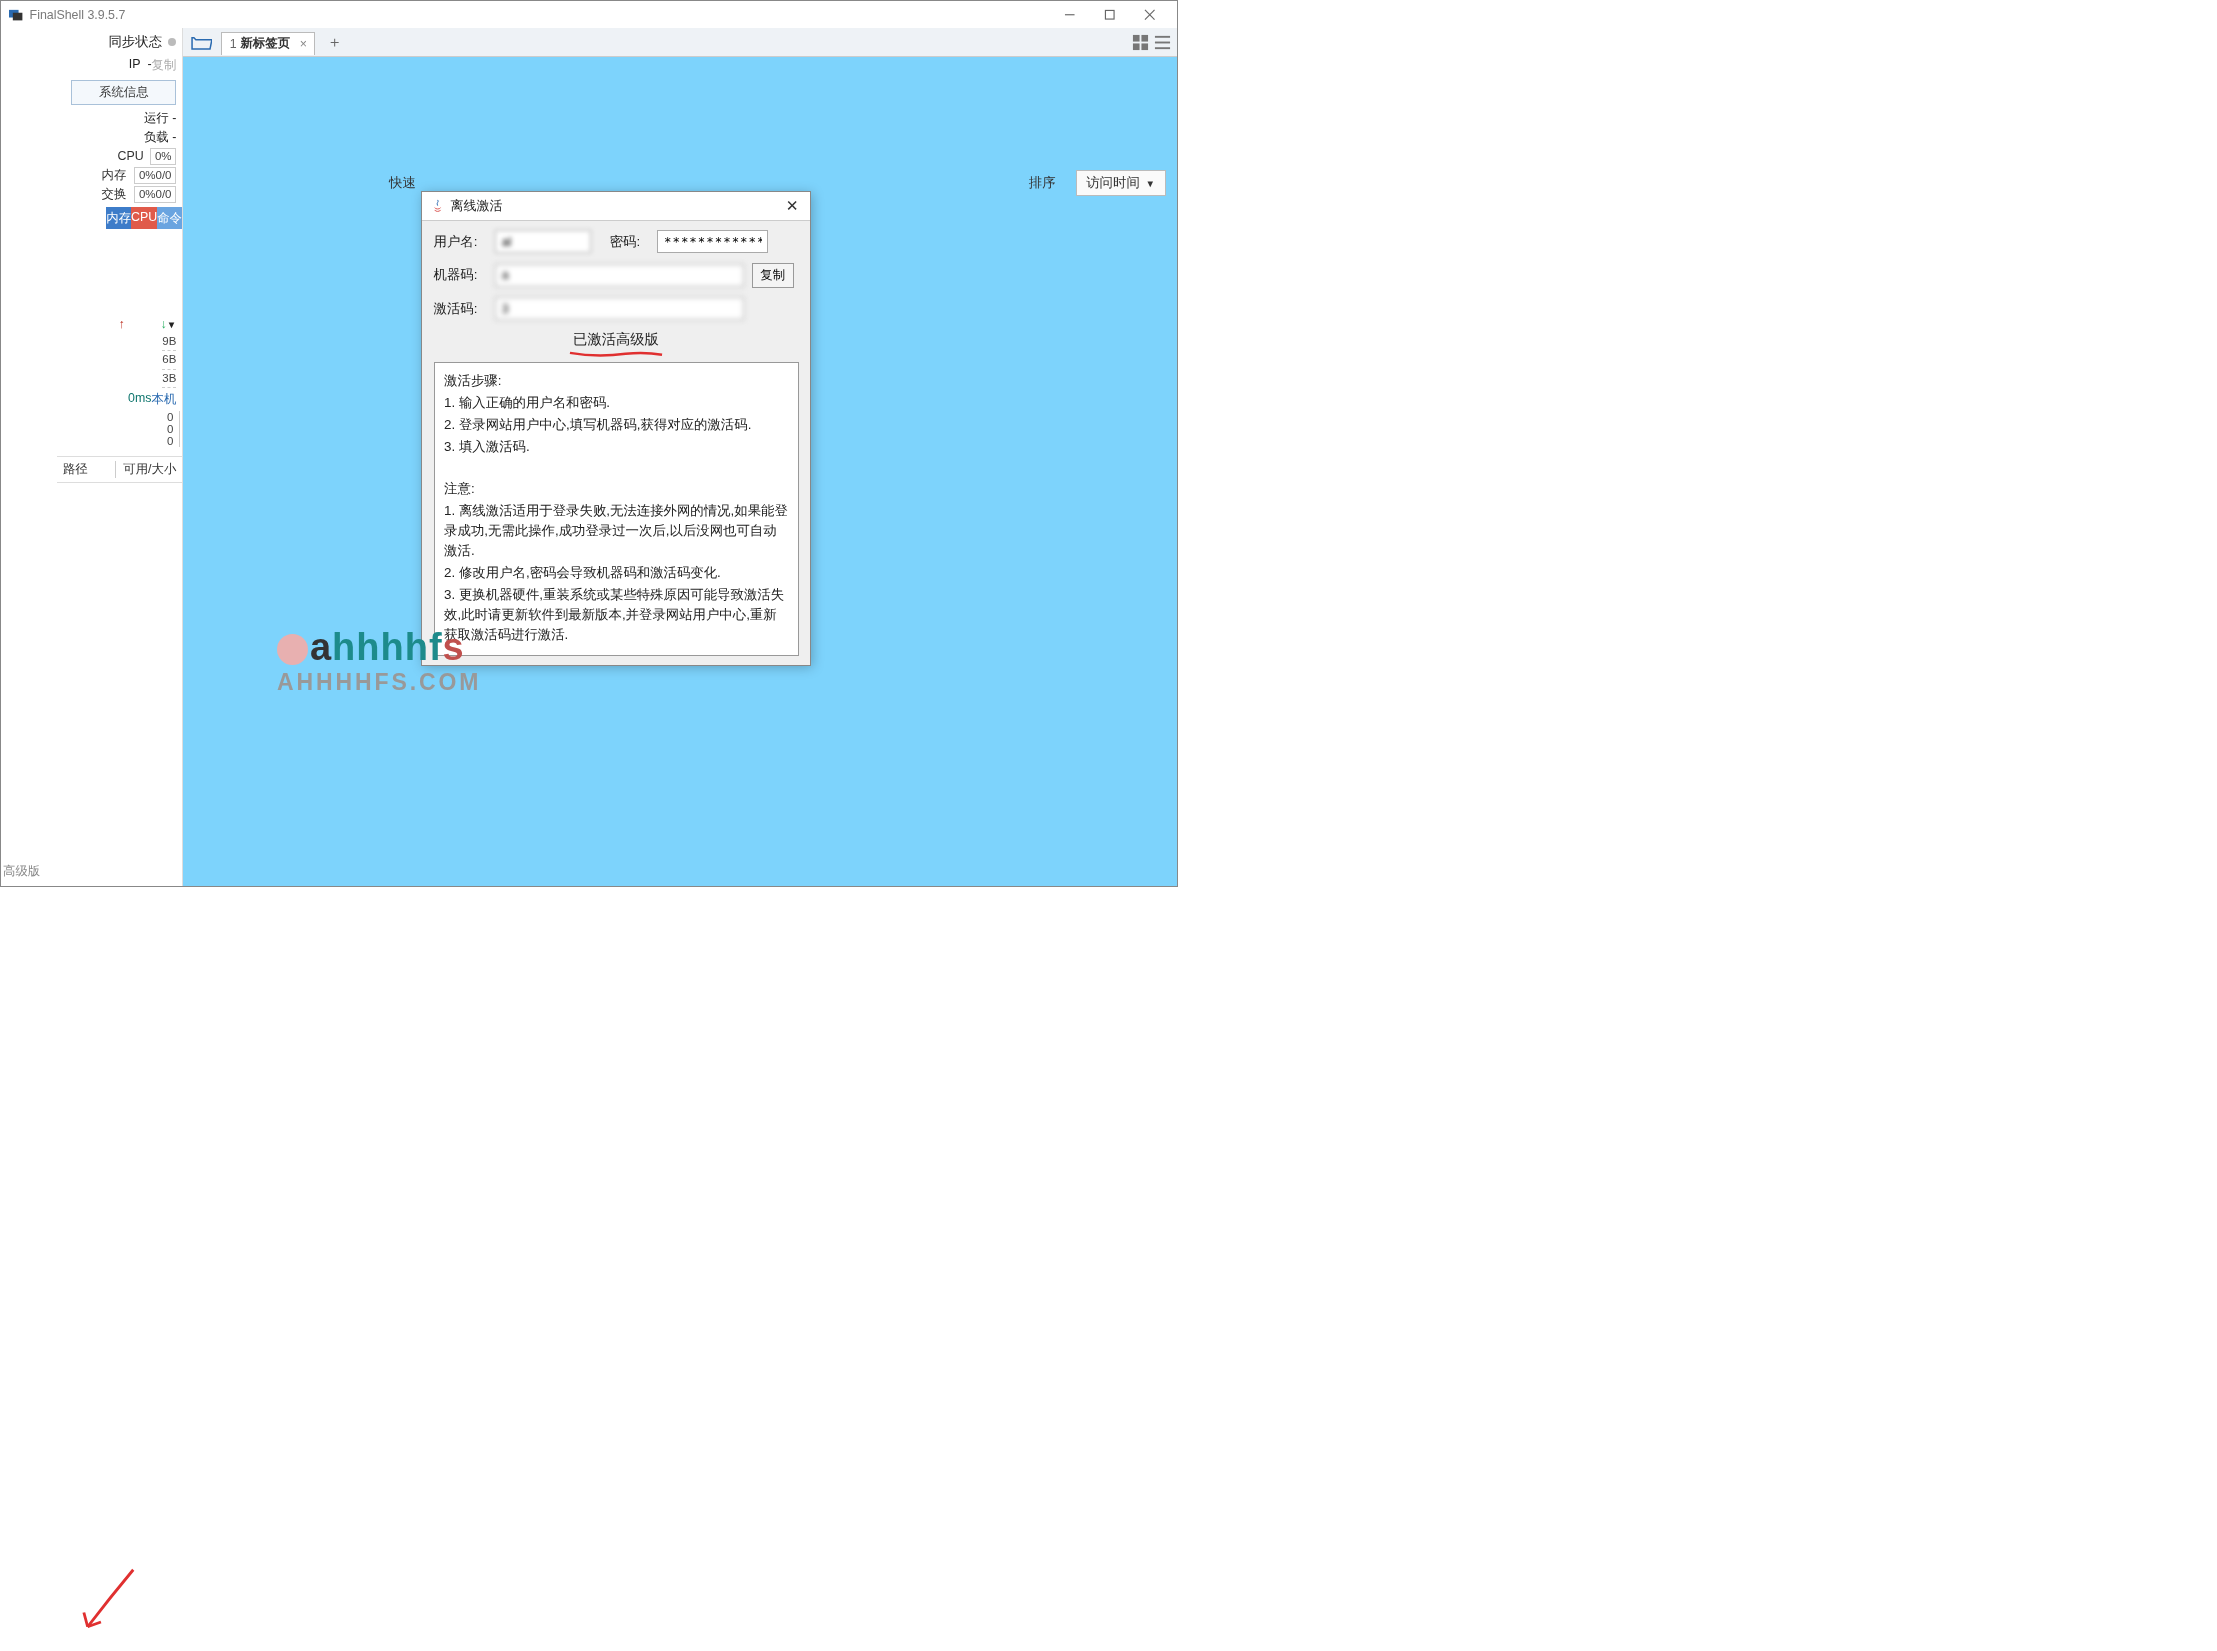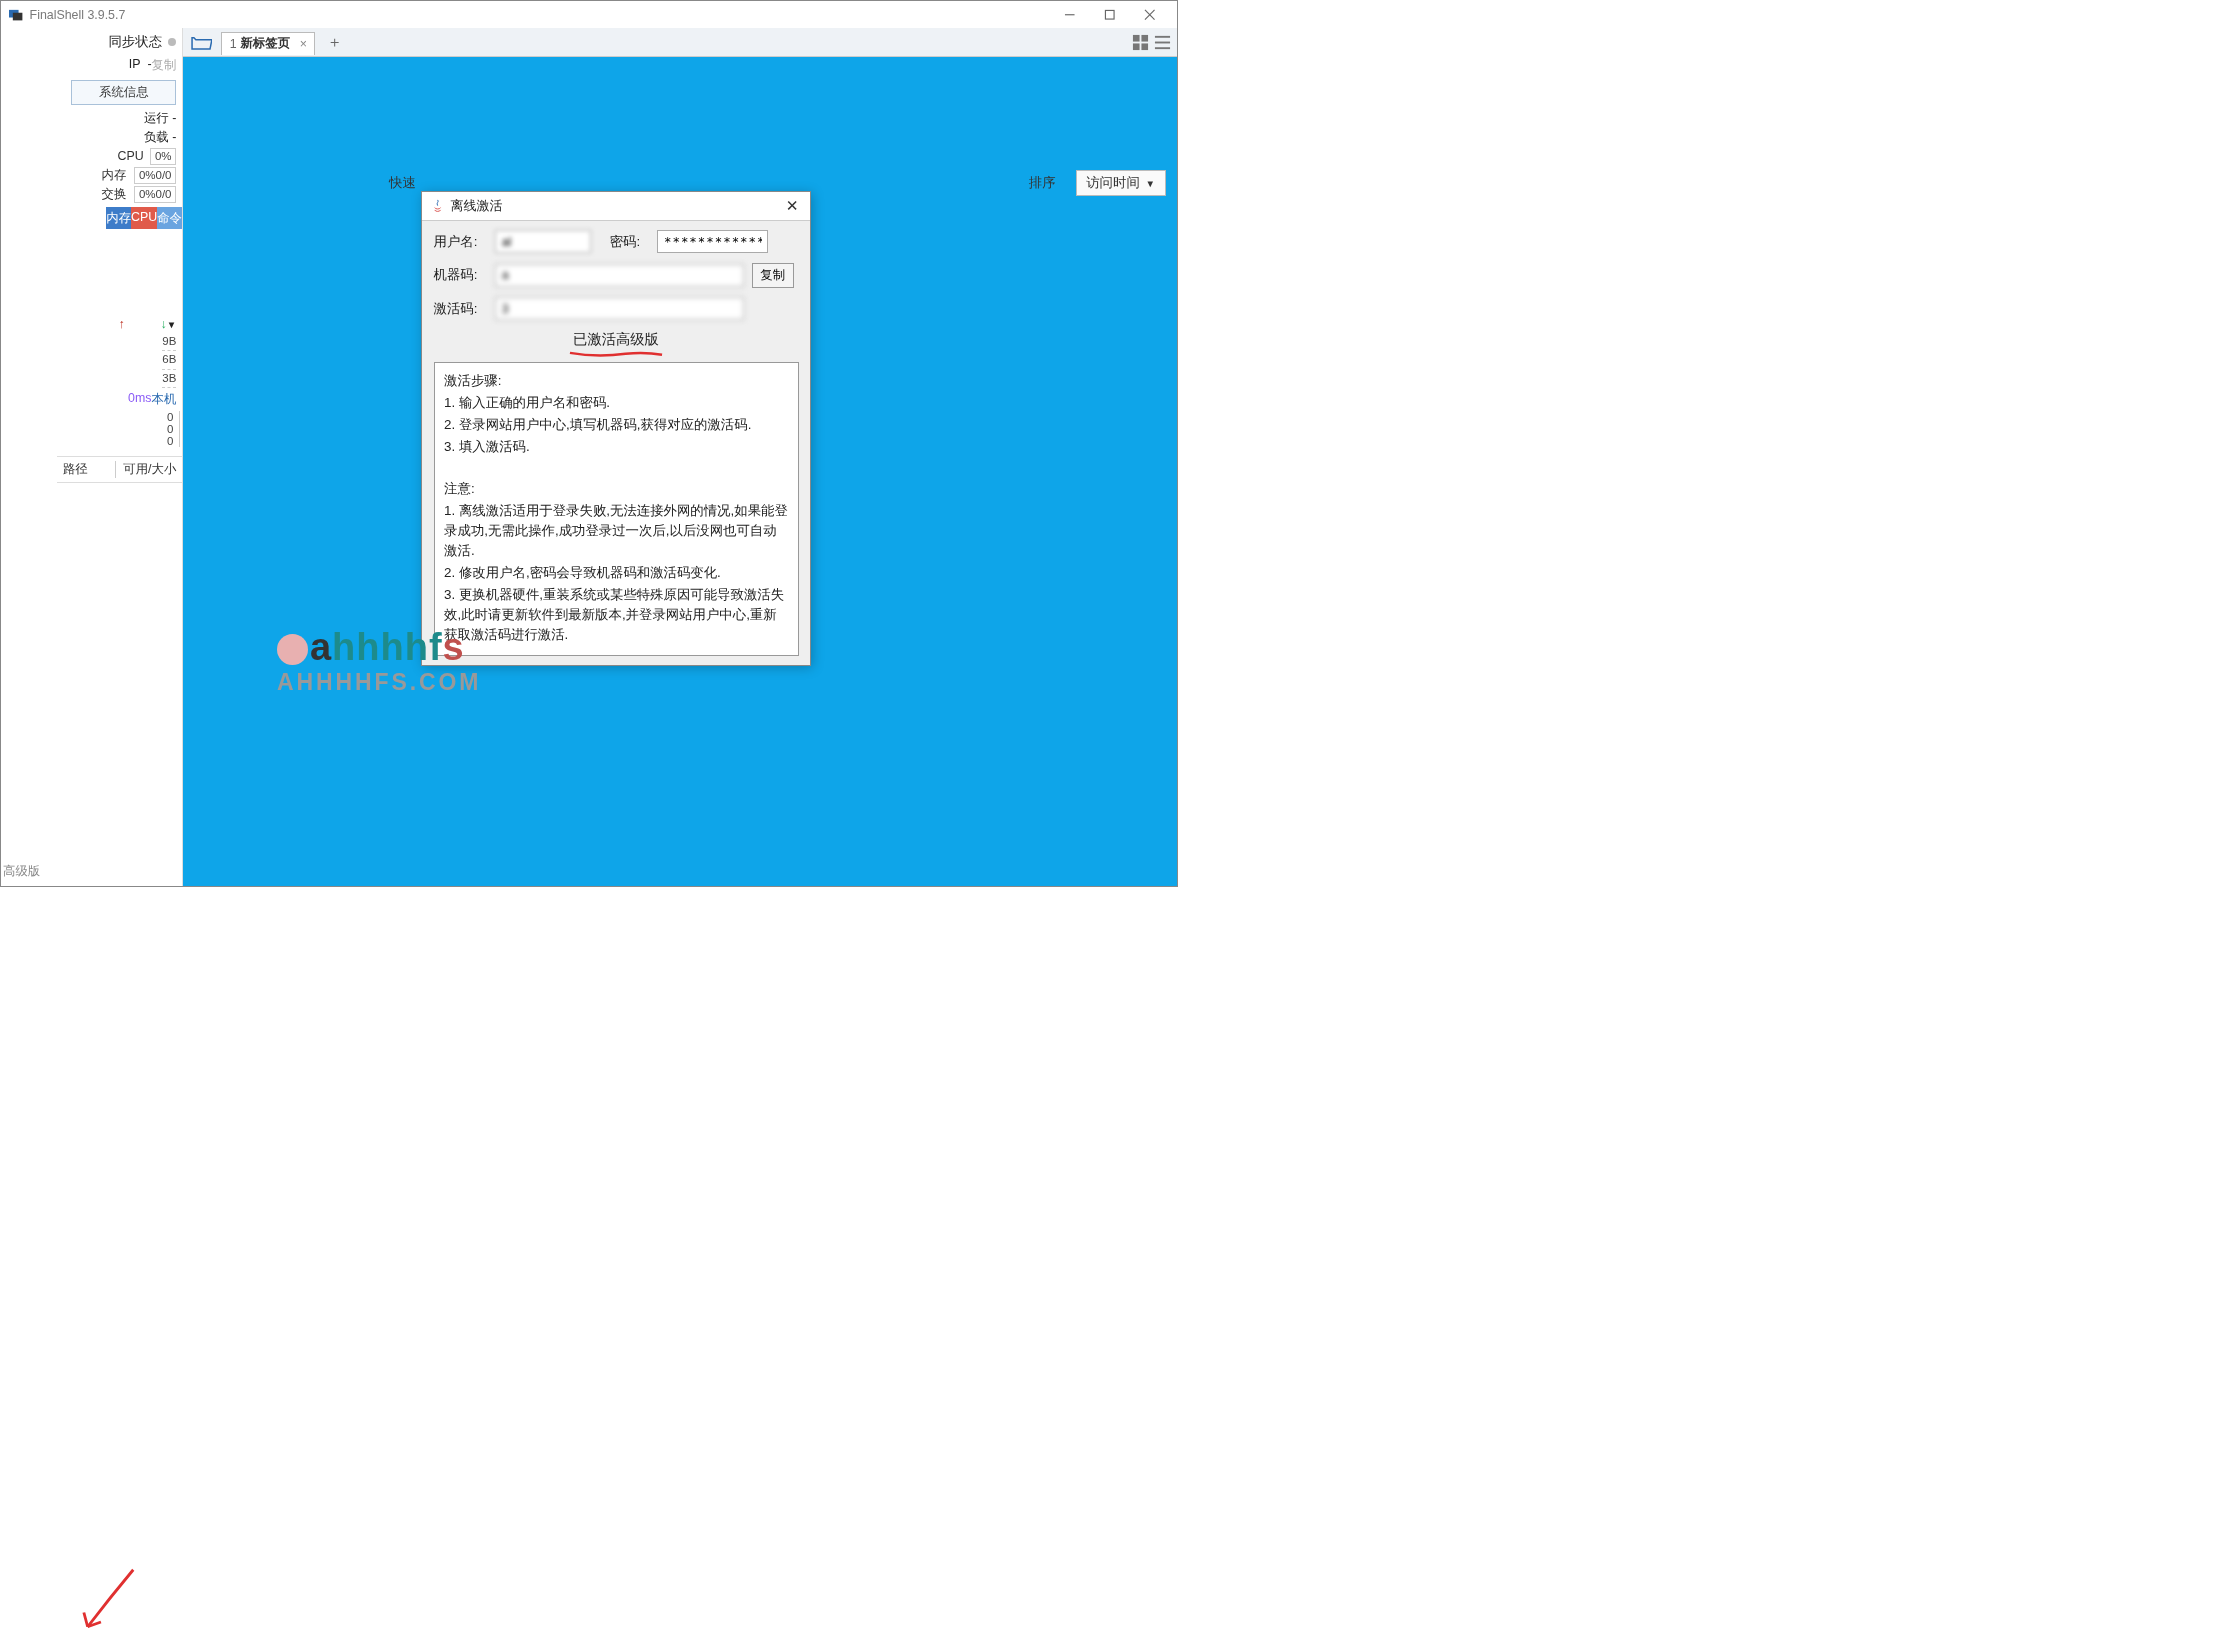--- a/index.html
+++ b/index.html
@@ -82,21 +82,21 @@
 .tab.cpu { background: #e05a4a; }
 .tab.cmd { background: #6aa4e0; }
 .chart-area { height: 86px; border-top: none; }
 .arrows-row { display: flex; padding: 1.9px 5.7px; align-items: center; }
 .arrows-row .up { color: #c0392b; font-weight: bold; }
 .arrows-row .down { color: #27ae60; margin-left: 36px; font-weight: bold; }
 .arrows-row .tri { margin-left: auto; color: #222; font-size: 9.6px; }
 .net-scale { padding: 0 5.7px; font-size: 11.5px; color: #444; line-height: 1.5; }
 .net-scale .line { border-bottom: 1px dashed #ccc; }
 .ping-row { display: flex; padding: 2.9px 5.7px; font-size: 12.4px; }
-.ping-row .ms { color: #8b5cf6; }
+.ping-row .ms { color: #0f766e; }
 .ping-row .host { margin-left: auto; color: #2a6ab0; }
 .ping-zeros { padding: 0 5.7px; font-size: 11.5px; color: #444; border-right: 1px solid #ccc; margin-right: 1.9px; }
 .disk-header { display: flex; padding: 3.8px 5.7px; font-size: 12.4px; border-bottom: 1px solid #ddd; border-top: 1px solid #ddd; margin-top: 9.6px; }
 .disk-header .col2 { margin-left: 27px; border-left: 1px solid #ccc; padding-left: 7.6px; }
 .bottom-label { position: absolute; bottom: 5.7px; left: 2px; font-size: 12.4px; color: #888; }
 .main { flex: 1; display: flex; flex-direction: column; position: relative; }
 .tabbar {
   height: 29px; background: #eef2f6; border-bottom: 1px solid #ccc;
   display: flex; align-items: center; padding: 0 5.7px;
 }
@@ -104,21 +104,21 @@
 .page-tab {
   background: #fff; border: 1px solid #bbb; border-bottom: none;
   padding: 2.9px 7.6px; display: flex; align-items: center; font-size: 12.4px;
   margin-top: 2.9px;
 }
 .page-tab .num { color: #666; margin-right: 3.8px; }
 .page-tab .close { margin-left: 9.6px; color: #888; cursor: pointer; }
 .newtab { margin-left: 11.5px; color: #666; font-size: 15.3px; cursor: pointer; }
 .tabbar .right-icons { margin-left: auto; display: flex; gap: 5.7px; color: #666; }
 .grid-icon, .list-icon { width: 17px; height: 17px; display: flex; cursor: pointer; }
-.content-area { flex: 1; background: #0ea5e9; position: relative; }
+.content-area { flex: 1; background: #7dd3fc; position: relative; }
 .top-controls { position: absolute; top: 113px; left: 206px; right: 11.5px; display: flex; align-items: center; }
 .quick-label { font-size: 13.4px; color: #333; }
 .sort-area { margin-left: auto; display: flex; align-items: center; gap: 20px; font-size: 13.4px; }
 .sort-select { border: 1px solid #bbb; padding: 2.9px 9.6px; background: #fafafa; }
 .sort-select .tri { font-size: 9.6px; margin-left: 1.9px; }
 
 
 .dialog {
   position: absolute; left: 421px; top: 191px; width: 390px;
   background: #efefef; border: 1px solid #888;

